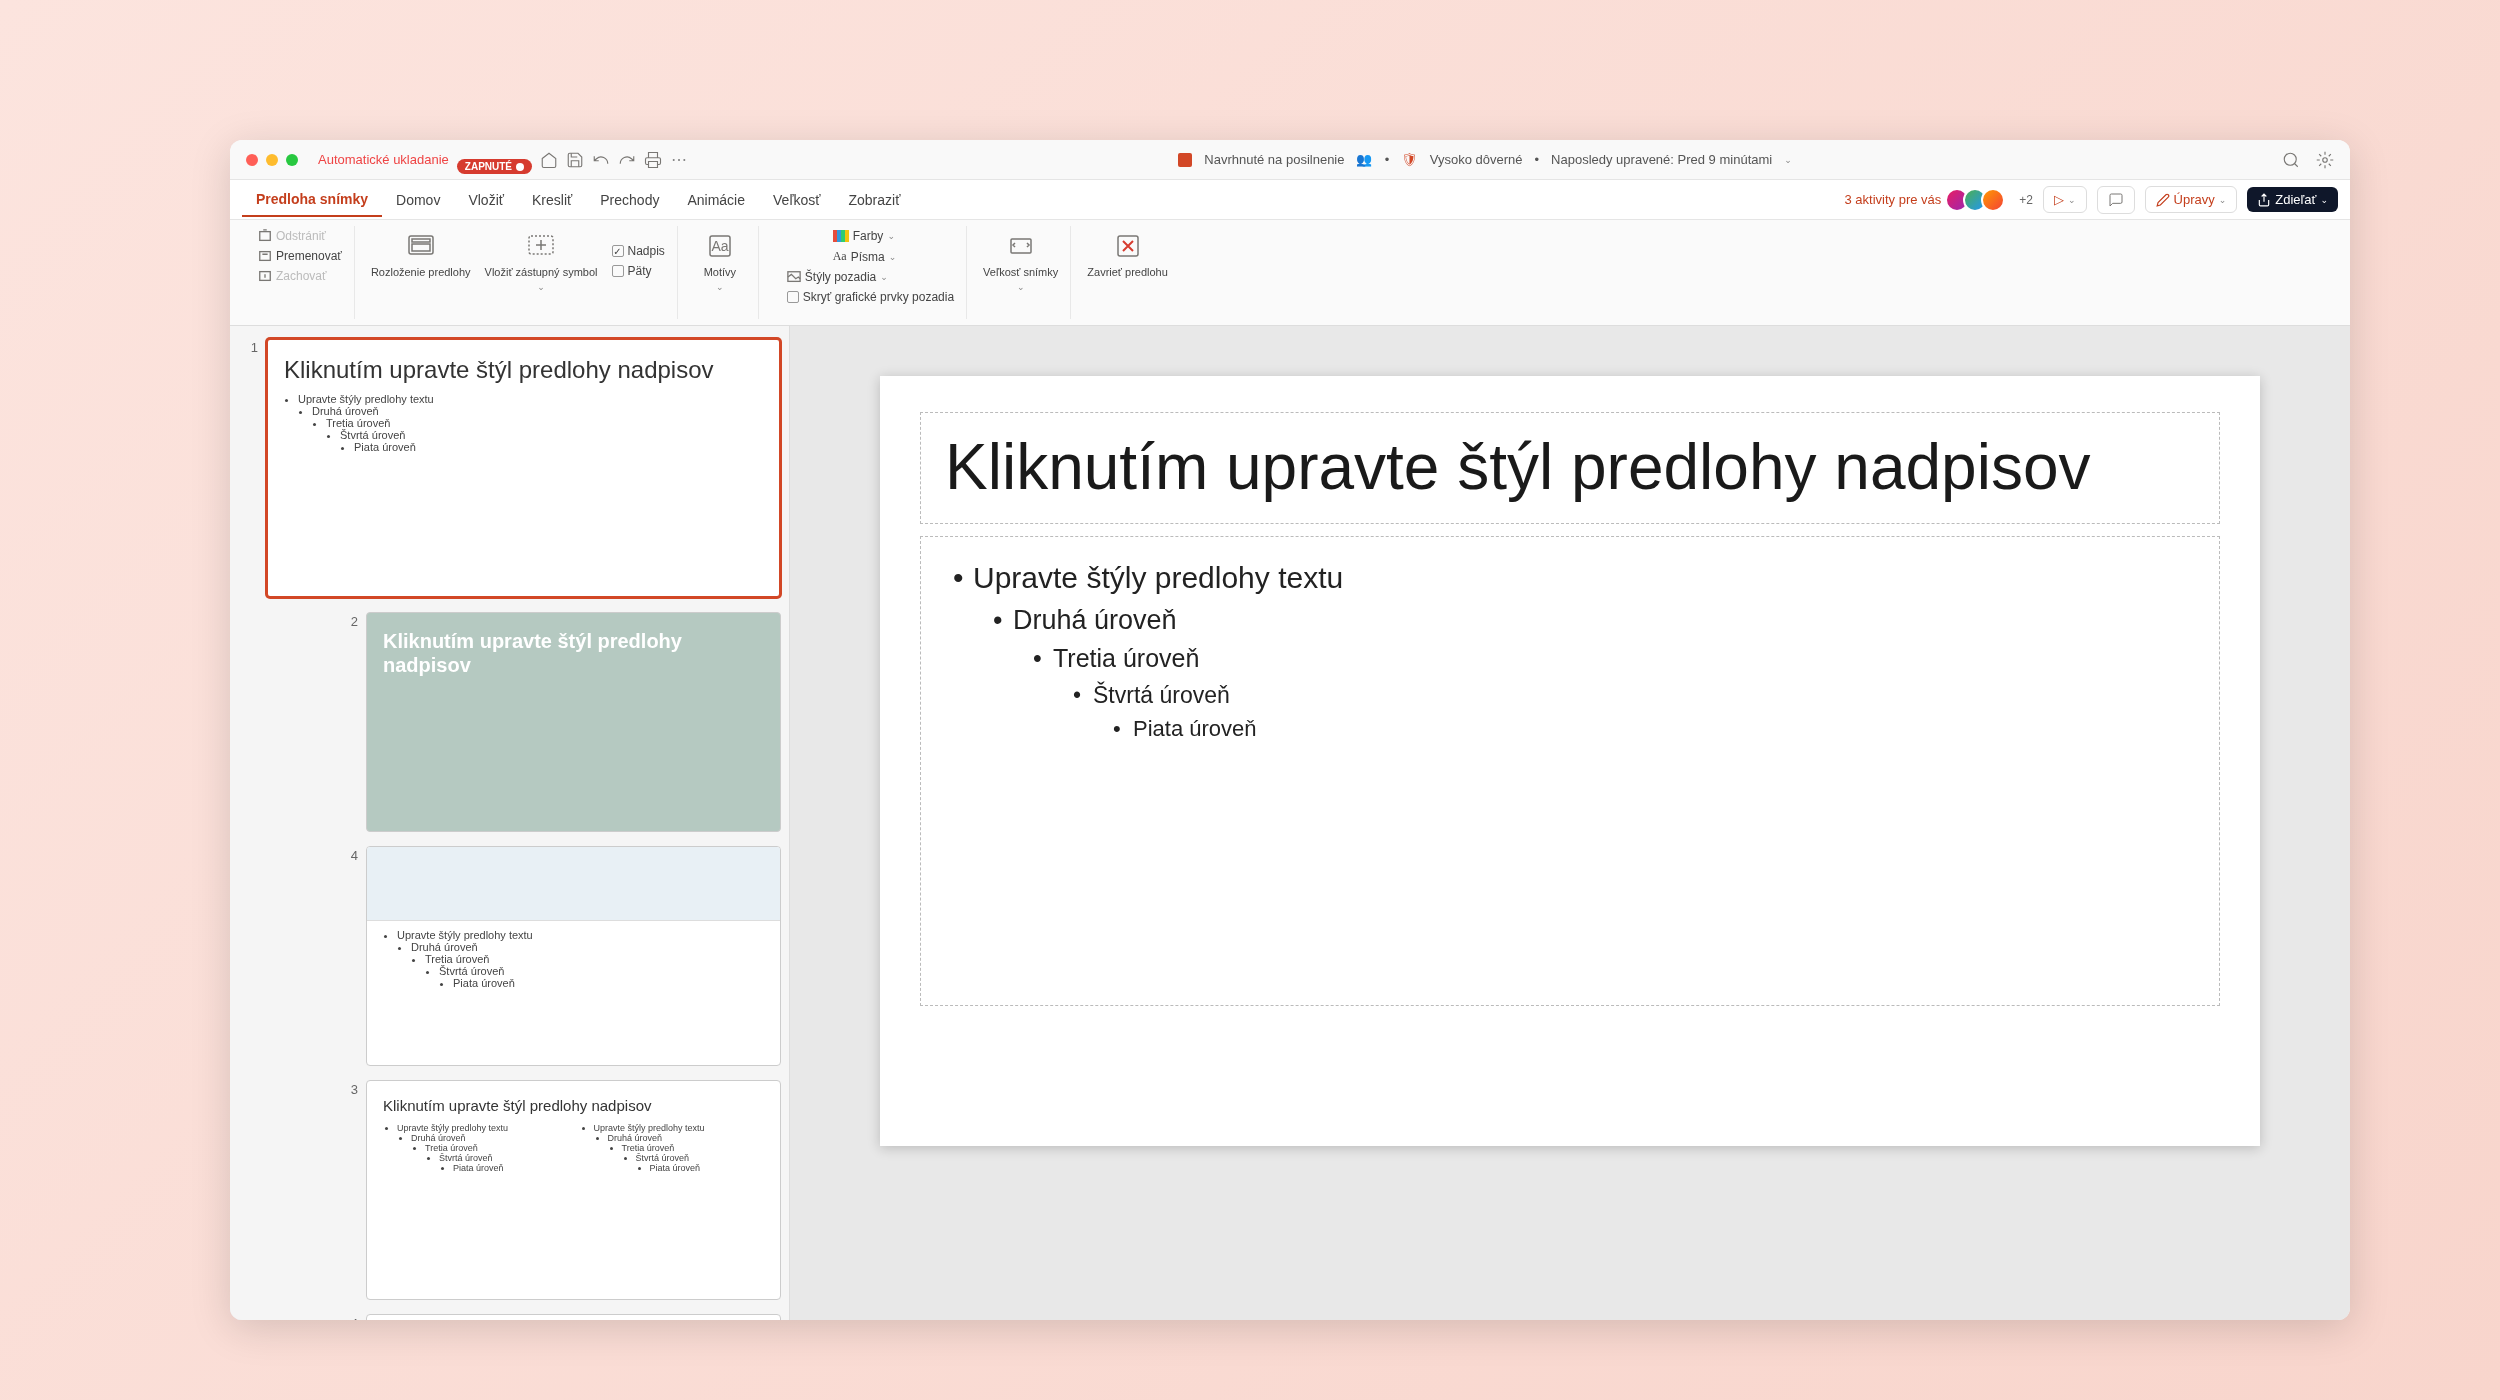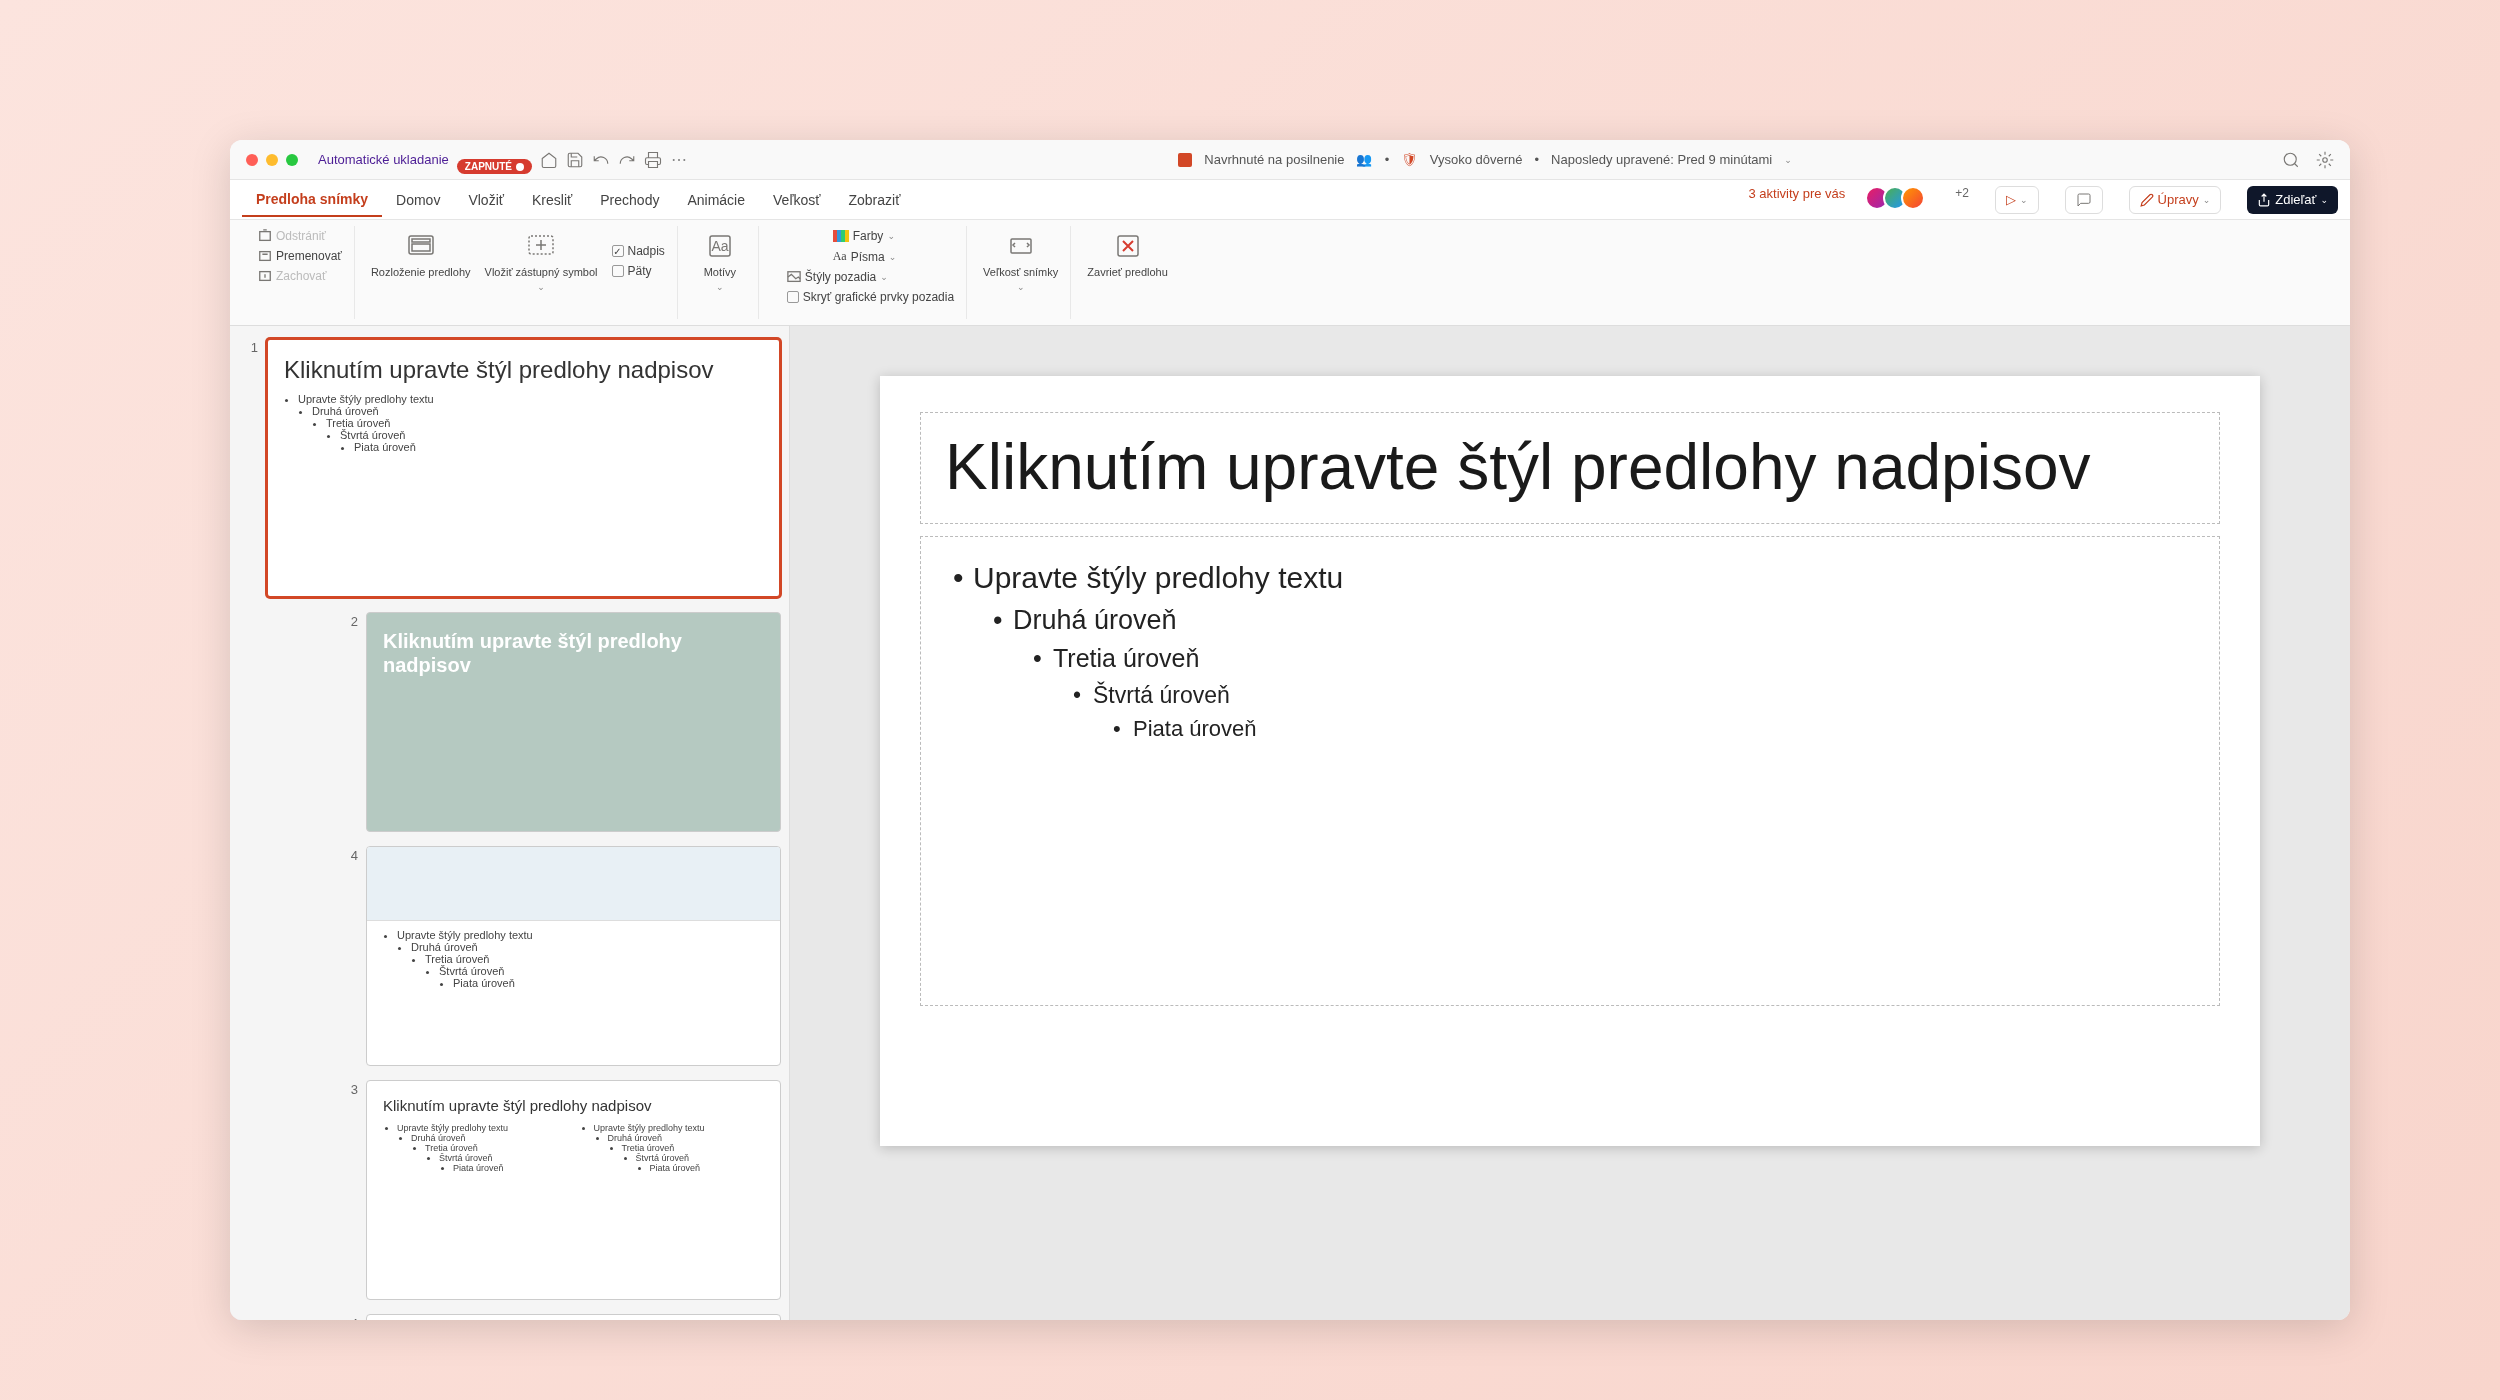--- a/index.html
+++ b/index.html
@@ -4,32 +4,32 @@
 <style>
 * { margin: 0; padding: 0; box-sizing: border-box; font-family: -apple-system, BlinkMacSystemFont, 'Segoe UI', sans-serif; }
 body { background: linear-gradient(135deg, #fce4de 0%, #f8d5cc 100%); width: 2500px; height: 1400px; padding: 140px 0 0 230px; }
 .app-window { width: 2120px; height: 1180px; background: #f5f5f5; border-radius: 12px; overflow: hidden; box-shadow: 0 8px 40px rgba(0,0,0,0.15); display: flex; flex-direction: column; }
 .titlebar { height: 40px; background: #f9f9f9; display: flex; align-items: center; padding: 0 16px; border-bottom: 1px solid #e5e5e5; gap: 8px; }
 .traffic-lights { display: flex; gap: 8px; margin-right: 12px; }
 .tl { width: 12px; height: 12px; border-radius: 50%; }
 .tl-red { background: #ff5f57; }
 .tl-yellow { background: #febc2e; }
 .tl-green { background: #28c840; }
-.title-text { color: #4c1d95; font-size: 13px; }
+.title-text { color: #ef4444; font-size: 13px; }
 .autosave-pill { background: #d63b2f; color: #fff; font-size: 10px; padding: 2px 8px; border-radius: 10px; font-weight: 600; display: flex; align-items: center; gap: 4px; margin-top: 14px; }
 .autosave-pill::after { content: ''; width: 8px; height: 8px; background: #fff; border-radius: 50%; }
 .title-icon { width: 18px; height: 18px; color: #888; display: flex; align-items: center; justify-content: center; }
 .title-center { flex: 1; display: flex; align-items: center; justify-content: center; gap: 12px; font-size: 13px; color: #555; }
 .pp-icon { width: 14px; height: 14px; background: #d24726; border-radius: 2px; }
 .shield-icon { color: #d24726; }
 .title-right { display: flex; gap: 16px; }
 .tabs-row { height: 40px; background: #fff; display: flex; align-items: center; padding: 0 12px; border-bottom: 1px solid #e5e5e5; }
 .tab { padding: 8px 14px; font-size: 14px; color: #444; cursor: pointer; }
 .tab.active { color: #c43e1c; border-bottom: 2px solid #c43e1c; font-weight: 600; }
-.tabs-right { margin-left: auto; display: flex; gap: 26px; }
+.tabs-right { margin-left: auto; display: flex; align-items: center; gap: 10px; }
 .activity-text { color: #c43e1c; font-size: 13px; }
 .avatars { display: flex; }
 .avatar { width: 24px; height: 24px; border-radius: 50%; border: 2px solid #fff; margin-left: -6px; }
 .av1 { background: linear-gradient(135deg,#e91e63,#9c27b0); }
 .av2 { background: linear-gradient(135deg,#4caf50,#2196f3); }
 .av3 { background: linear-gradient(135deg,#ff9800,#f44336); }
 .more-avatars { font-size: 12px; color: #666; margin-left: 4px; }
 .btn-pill { border: 1px solid #ddd; border-radius: 6px; padding: 5px 10px; font-size: 13px; display: flex; align-items: center; gap: 4px; color: #555; }
 .btn-edit { color: #c43e1c; }
 .btn-share { background: #0f172a; color: #fff; border: none; font-weight: 400; }

